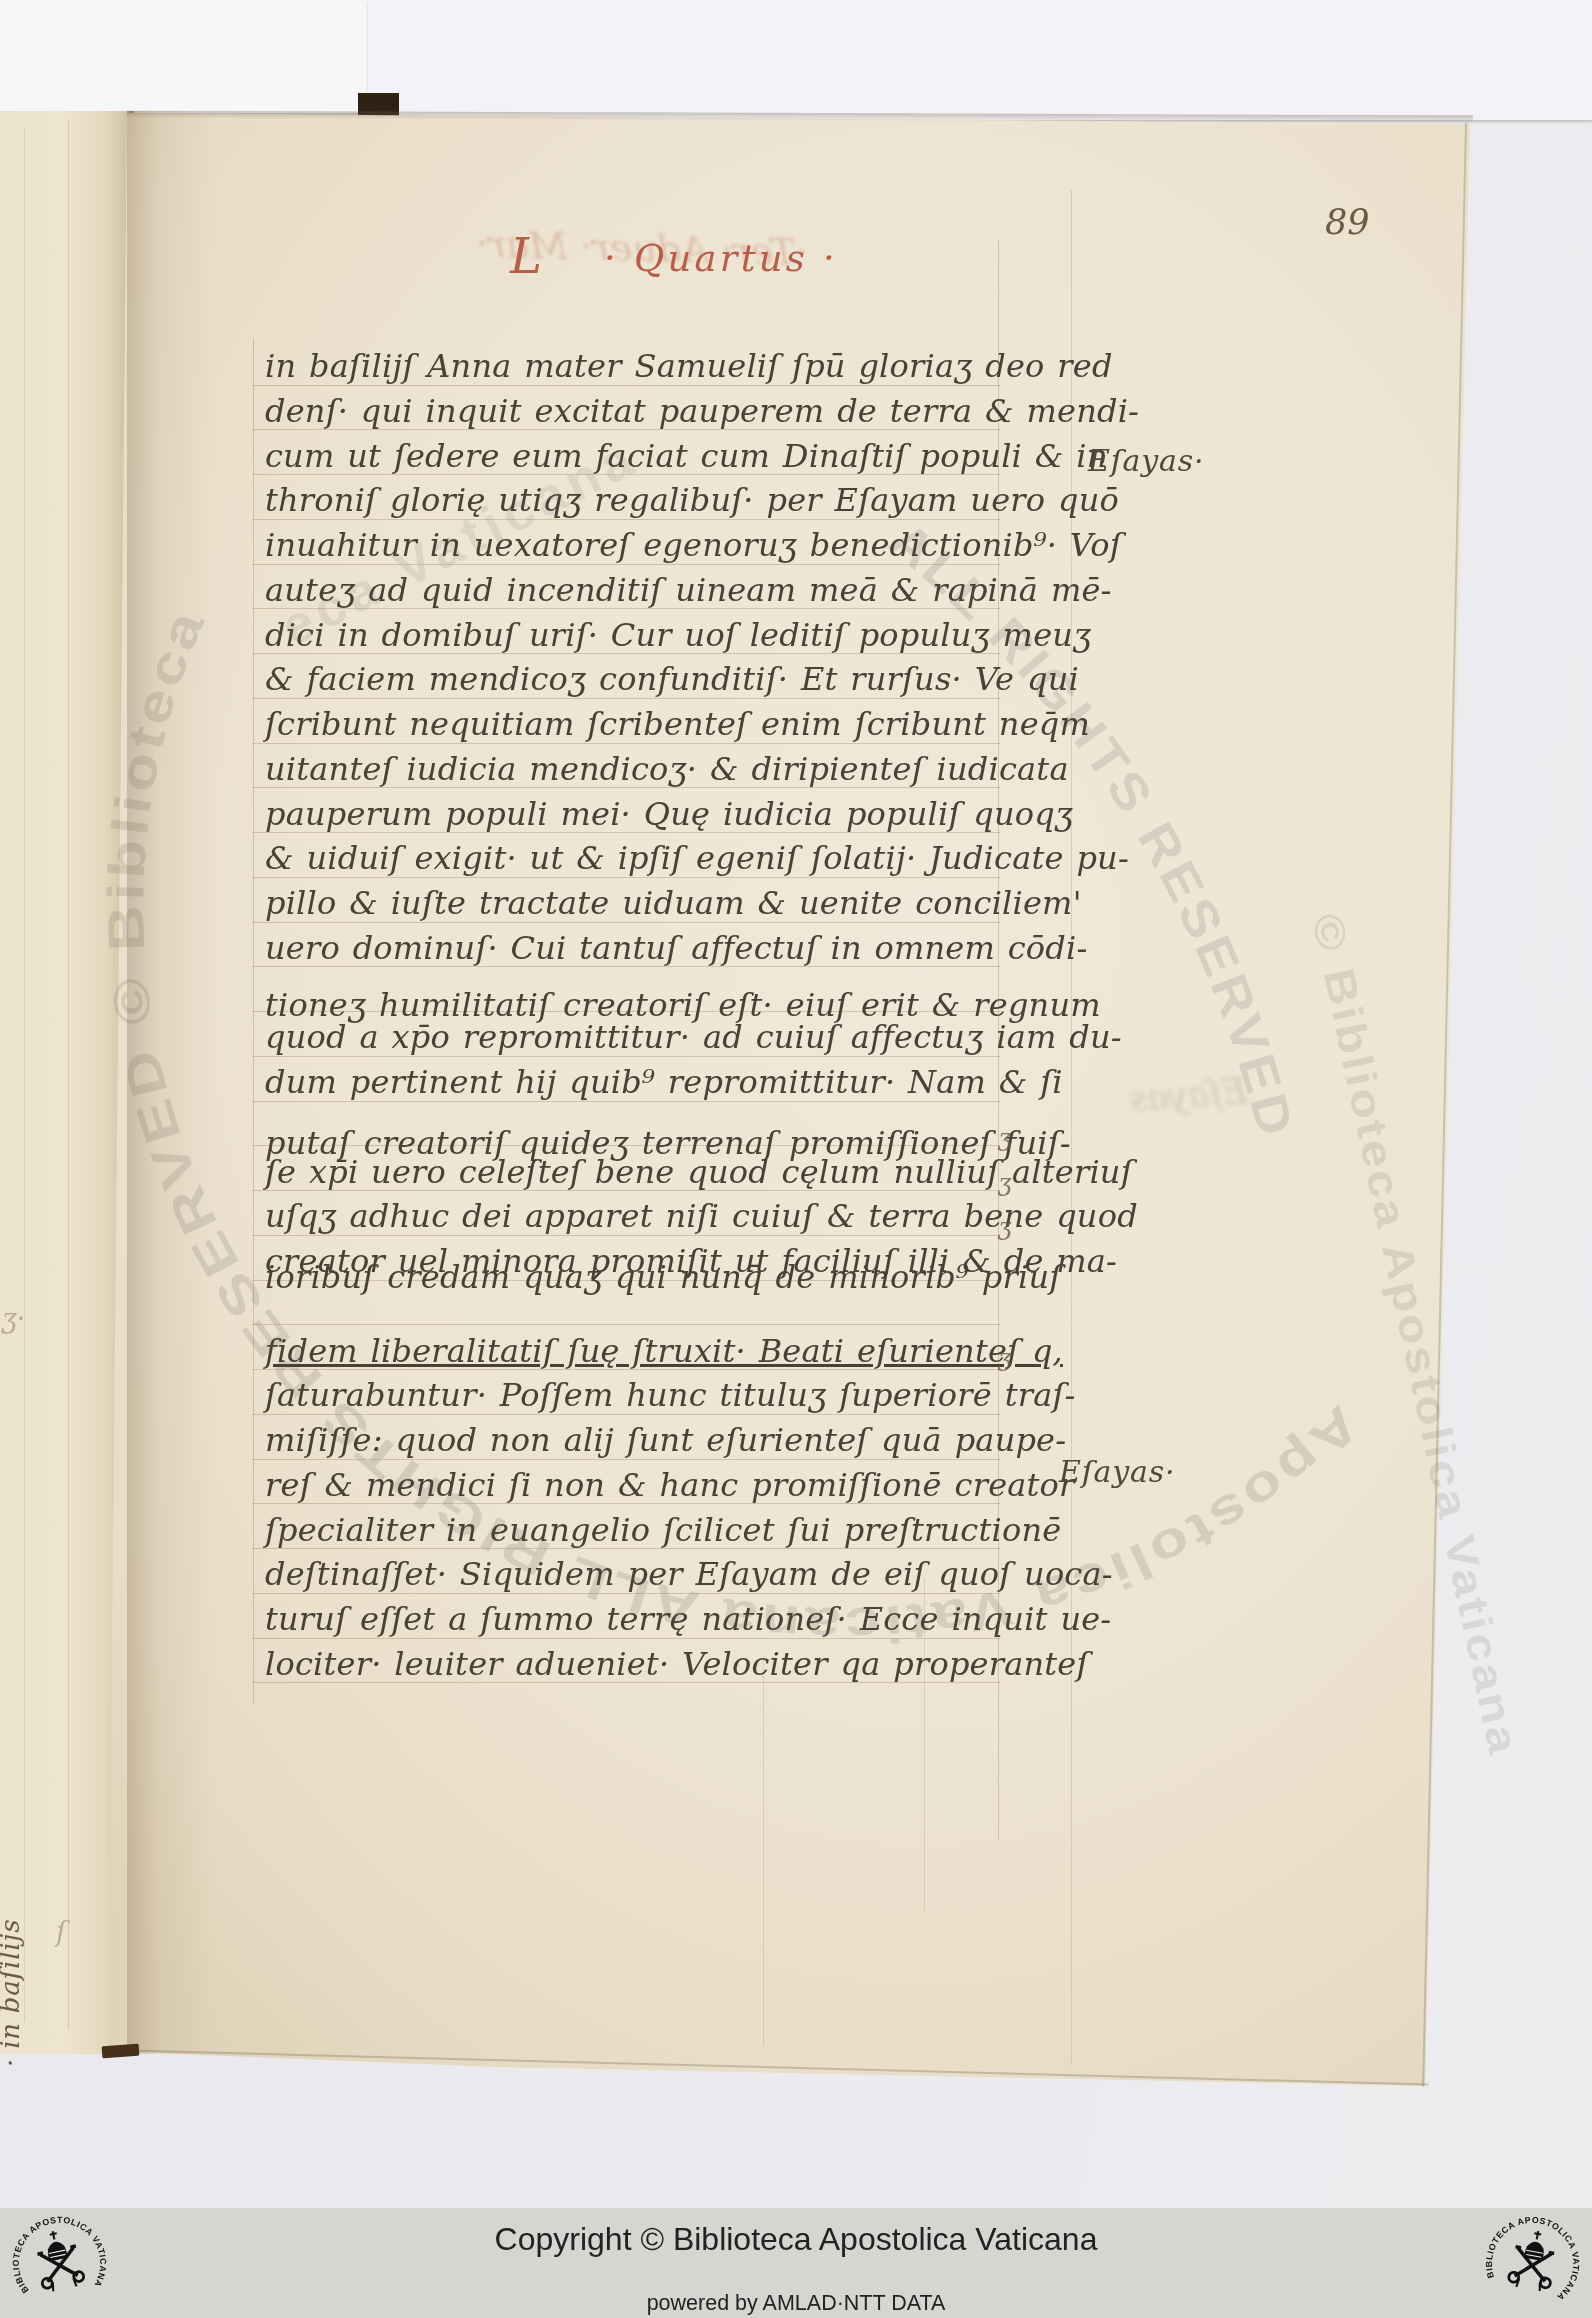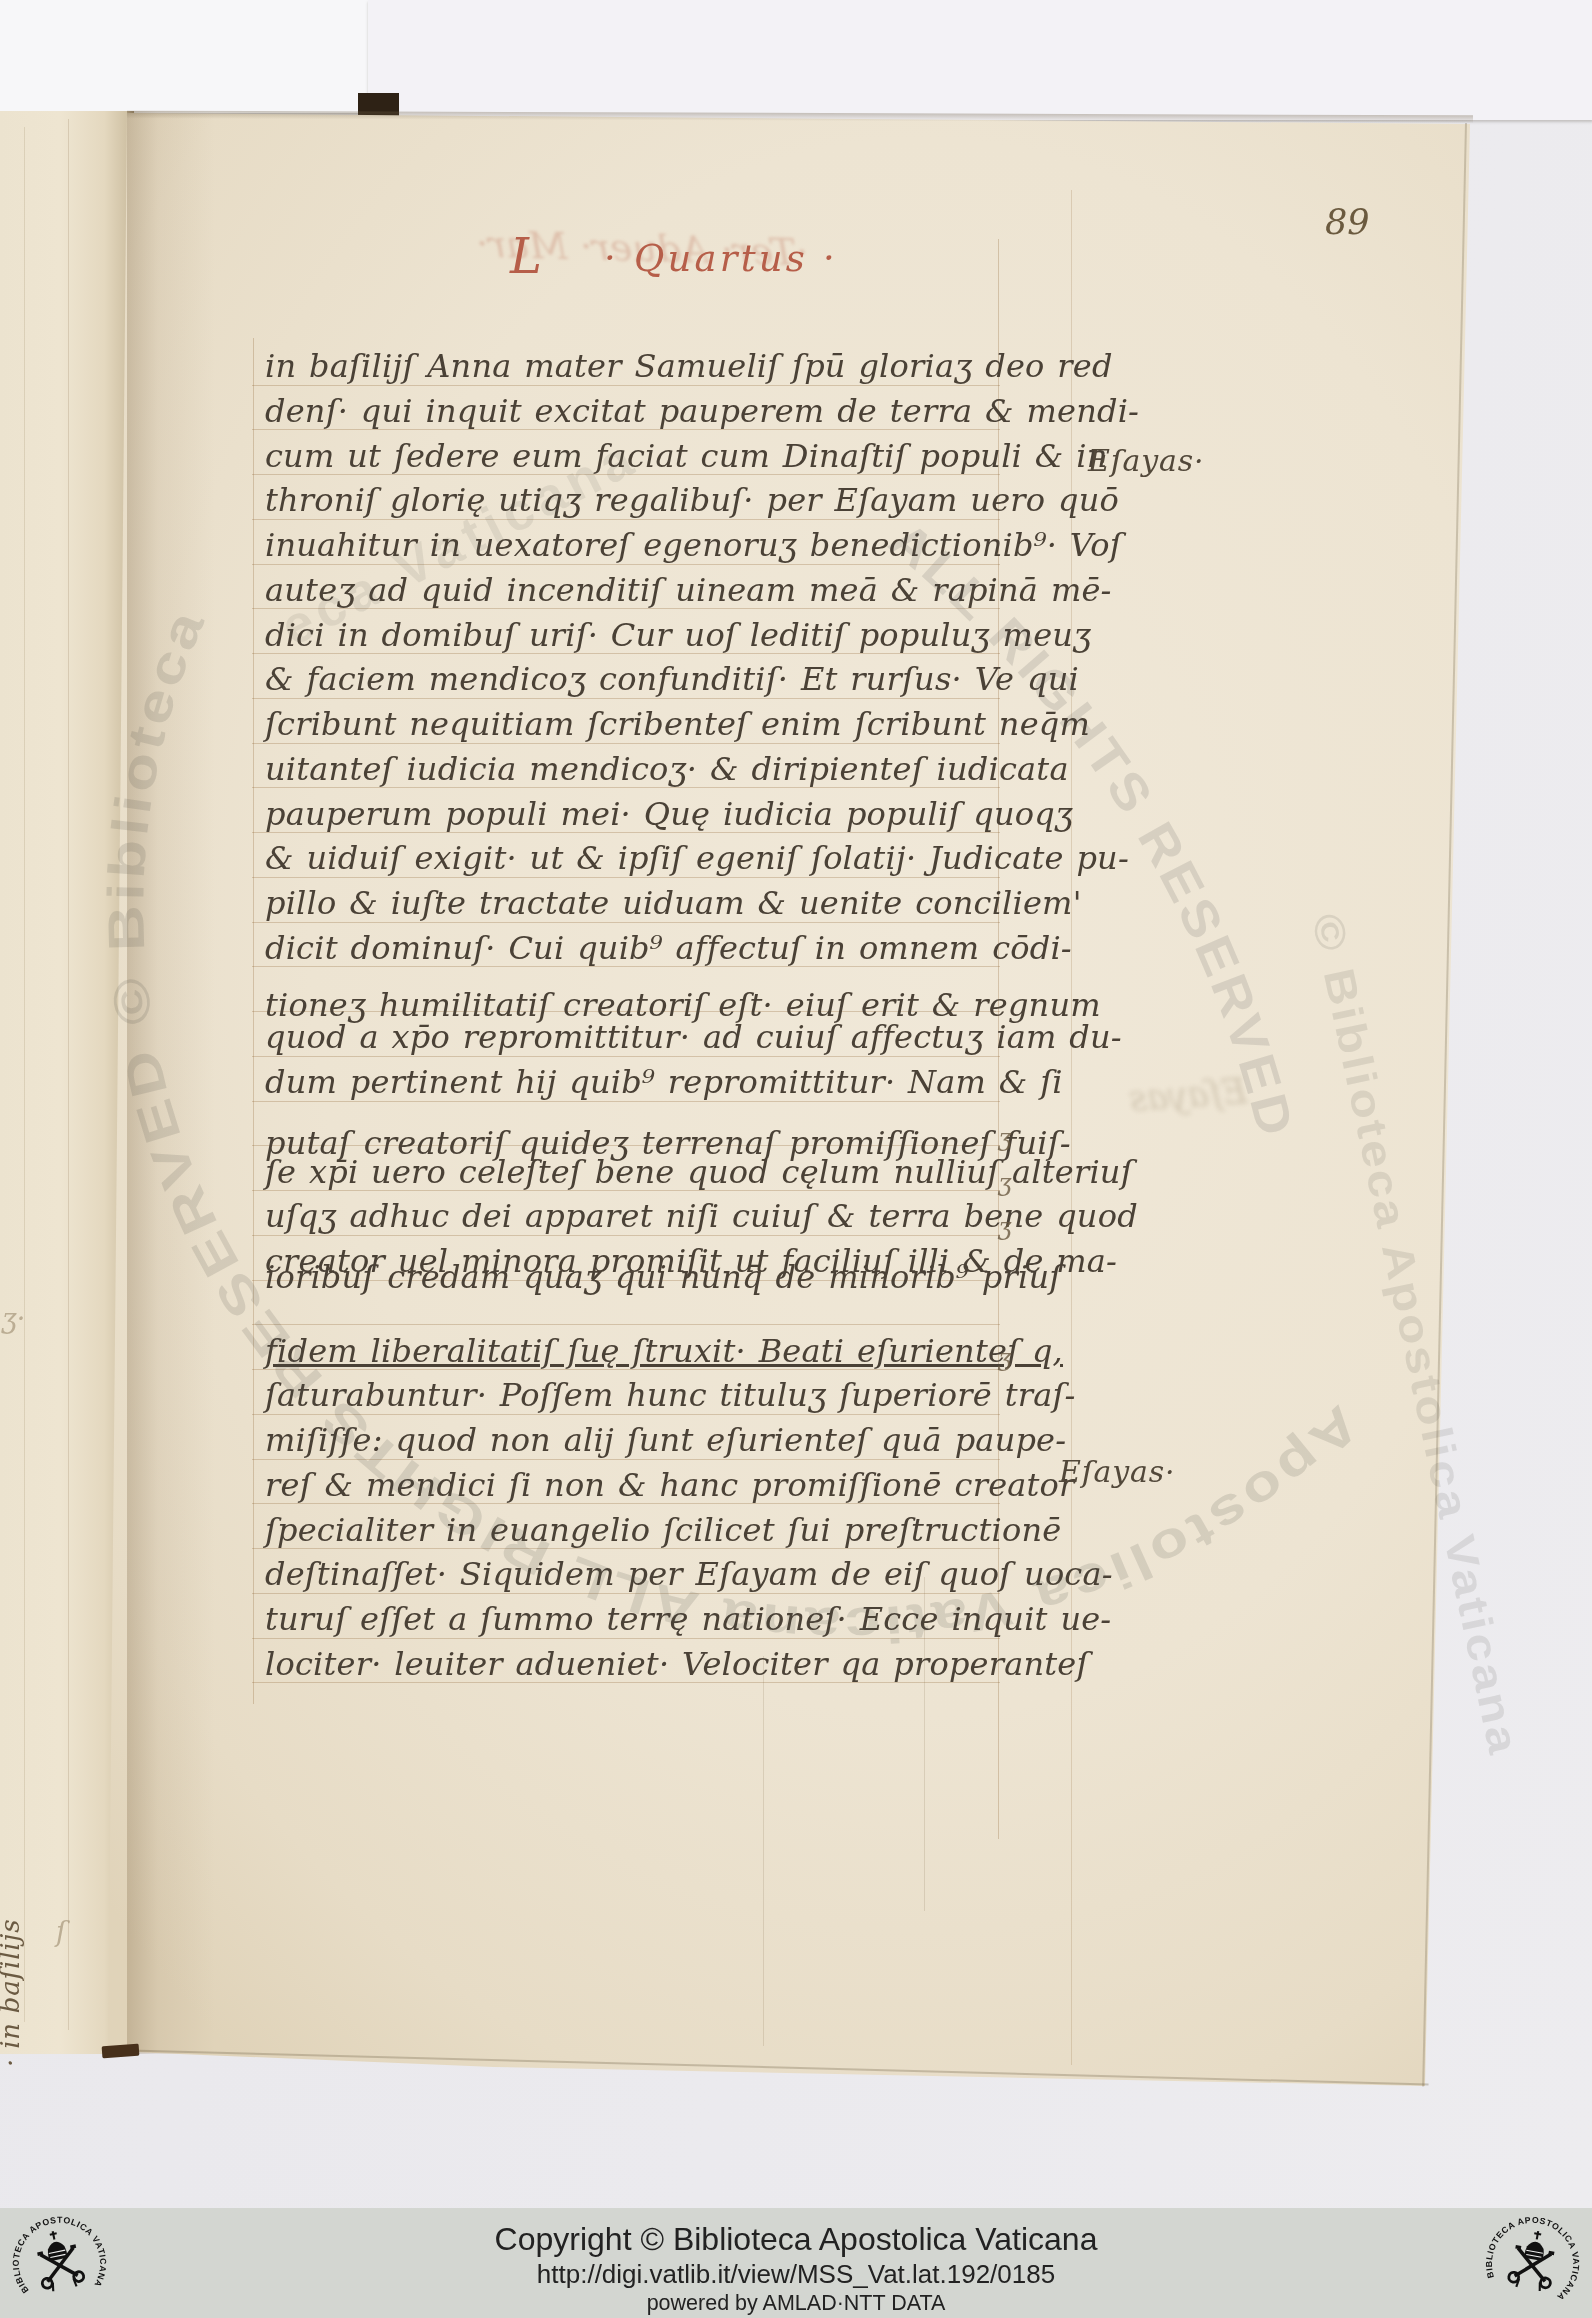--- a/index.html
+++ b/index.html
@@ -138,21 +138,21 @@
           <div class="ms-line" style="top: 481px;">throniſ glorię utiqʒ regalibuſ· per Eſayam uero quō</div>
           <div class="ms-line" style="top: 526px;">inuahitur in uexatoreſ egenoruʒ benedictionib⁹· Voſ</div>
           <div class="ms-line" style="top: 571px;">auteʒ ad quid incenditiſ uineam meā &amp; rapinā mē-</div>
           <div class="ms-line" style="top: 616px;">dici in domibuſ uriſ· Cur uoſ leditiſ populuʒ meuʒ</div>
           <div class="ms-line" style="top: 660px;">&amp; faciem mendicoʒ confunditiſ· Et rurſus· Ve qui</div>
           <div class="ms-line" style="top: 705px;">ſcribunt nequitiam ſcribenteſ enim ſcribunt neq̄m</div>
           <div class="ms-line" style="top: 750px;">uitanteſ iudicia mendicoʒ· &amp; diripienteſ iudicata</div>
           <div class="ms-line" style="top: 795px;">pauperum populi mei· Quę iudicia populiſ quoqʒ</div>
           <div class="ms-line" style="top: 839px;">&amp; uiduiſ exigit· ut &amp; ipſiſ egeniſ ſolatij· Judicate pu-</div>
           <div class="ms-line" style="top: 884px;">pillo &amp; iuſte tractate uiduam &amp; uenite conciliem'</div>
-          <div class="ms-line" style="top: 929px;">dicit dominuſ· Cui quib⁹ affectuſ in omnem cōdi-</div>
+          <div class="ms-line" style="top: 929px;">uero dominuſ· Cui tantuſ affectuſ in omnem cōdi-</div>
           <div class="ms-line" style="top: 974px; margin-top: 12px;">tioneʒ humilitatiſ creatoriſ eſt· eiuſ erit &amp; regnum</div>
           <div class="ms-line" style="top: 1018px;">quod a xp̄o repromittitur· ad cuiuſ affectuʒ iam du-</div>
           <div class="ms-line" style="top: 1063px;">dum pertinent hij quib⁹ repromittitur· Nam &amp; ſi</div>
           <div class="ms-line" style="top: 1108px; margin-top: 16px;">putaſ creatoriſ quideʒ terrenaſ promiſſioneſ fuiſ-</div>
           <div class="ms-line" style="top: 1153px;">ſe xp̄i uero celeſteſ bene quod cęlum nulliuſ alteriuſ</div>
           <div class="ms-line" style="top: 1197px;">uſqʒ adhuc dei apparet niſi cuiuſ &amp; terra bene quod</div>
           <div class="ms-line" style="top: 1242px; font-style: italic;">creator uel minora promiſit ut faciliuſ illi &amp; de ma-</div>
           <div class="ms-line" style="top: 1258px;">ioribuſ credam quaʒ qui nunq̄ de minorib⁹ priuſ</div>
           <div class="ms-line" style="top: 1332px; text-decoration: underline;">fidem liberalitatiſ ſuę ſtruxit· Beati eſurienteſ q,</div>
           <div class="ms-line" style="top: 1376px;">ſaturabuntur· Poſſem hunc tituluʒ ſuperiorē traſ-</div>
@@ -190,21 +190,20 @@
       <text font-size="64" letter-spacing="4" fill-opacity="0.14" fill="#4a4a45">
         <textPath href="#wmCircleB" startOffset="933" textLength="900" lengthAdjust="spacingAndGlyphs">ALL RIGHTS RESERVED</textPath>
       </text>
       <text font-size="54" letter-spacing="3" fill-opacity="0.13" transform="translate(1648,1152) rotate(78)" textLength="1080" lengthAdjust="spacingAndGlyphs" fill="#4a4a45">© Biblioteca Apostolica Vaticana</text>
       <text font-size="66" letter-spacing="8" fill-opacity="0.10" transform="translate(368,812) rotate(-27)" fill="#4a4a45">eca Vaticana</text>
     </svg>
   </div>
 
   <div class="footer" style="background: rgb(211, 214, 209);">
     <div class="footer-text f1">Copyright © Biblioteca Apostolica Vaticana</div>
-    <div class="footer-text f2">http://digi.vatlib.it/view/MSS_Vat.lat.192/0185</div>
     <div class="footer-text f3">powered by AMLAD·NTT DATA</div>
   </div>
 
   <svg class="logo logo-left" viewBox="0 0 150 150">
     <defs>
       <path id="logoCircle" d="M 75 133 A 58 58 0 1 1 75 17 A 58 58 0 1 1 75 133" fill="none"></path>
       <g id="bav-emblem">
         <line x1="75" y1="28" x2="75" y2="40" stroke="#111" stroke-width="3"></line>
         <line x1="70" y1="32" x2="80" y2="32" stroke="#111" stroke-width="3"></line>
         <path d="M63,52 q12,-17 24,0 q3,11 0,17 h-24 q-3,-6 0,-17 z" fill="#111"></path>

